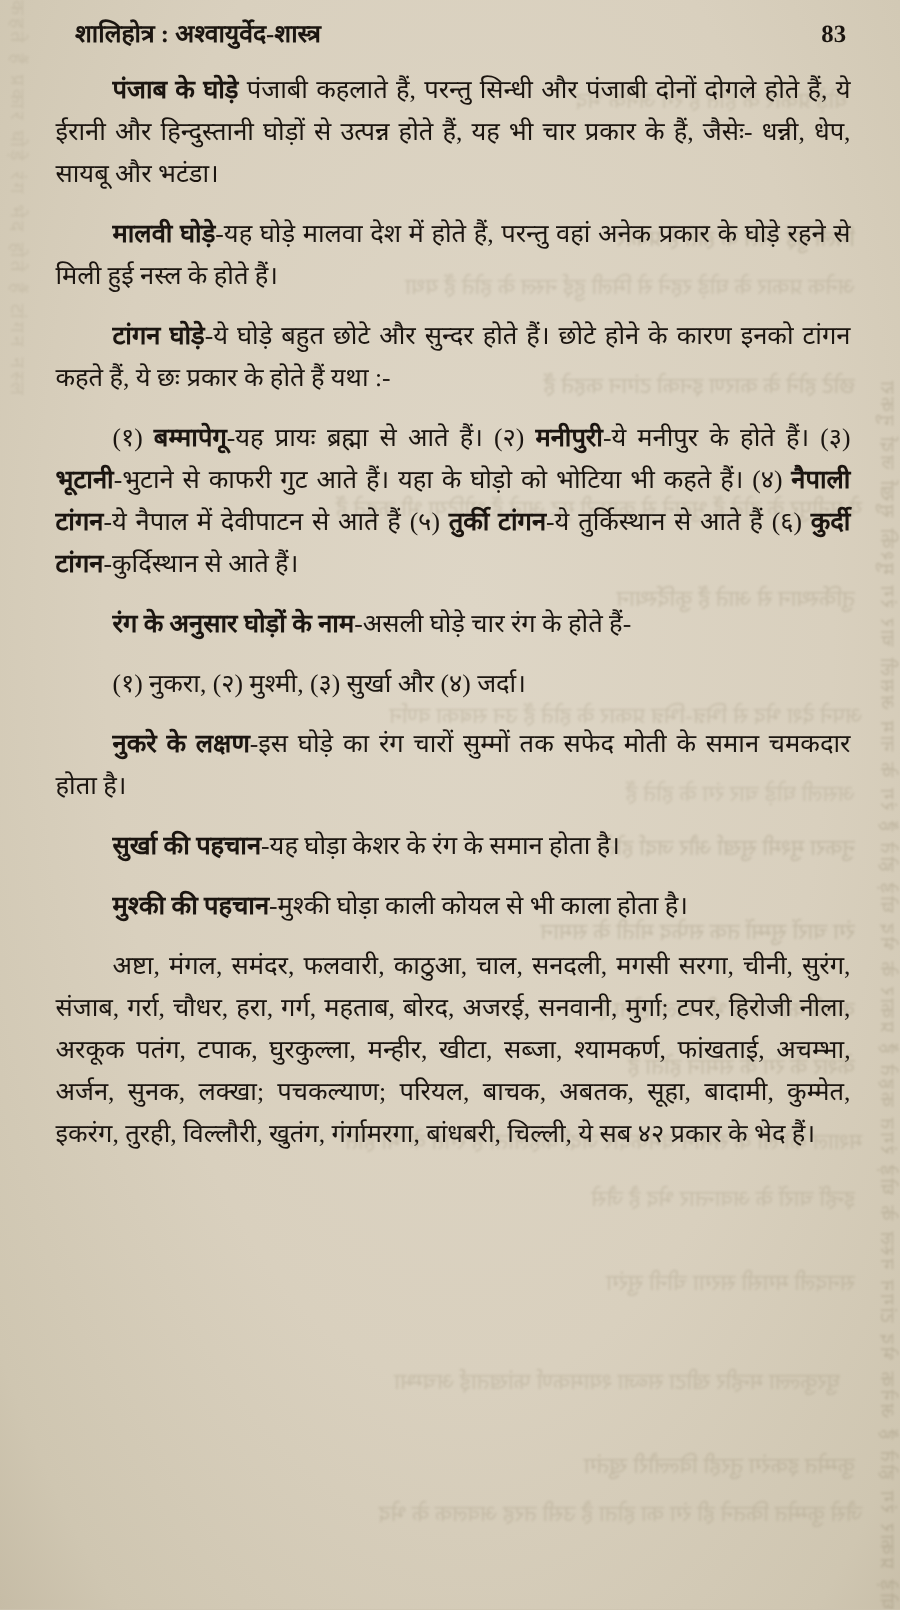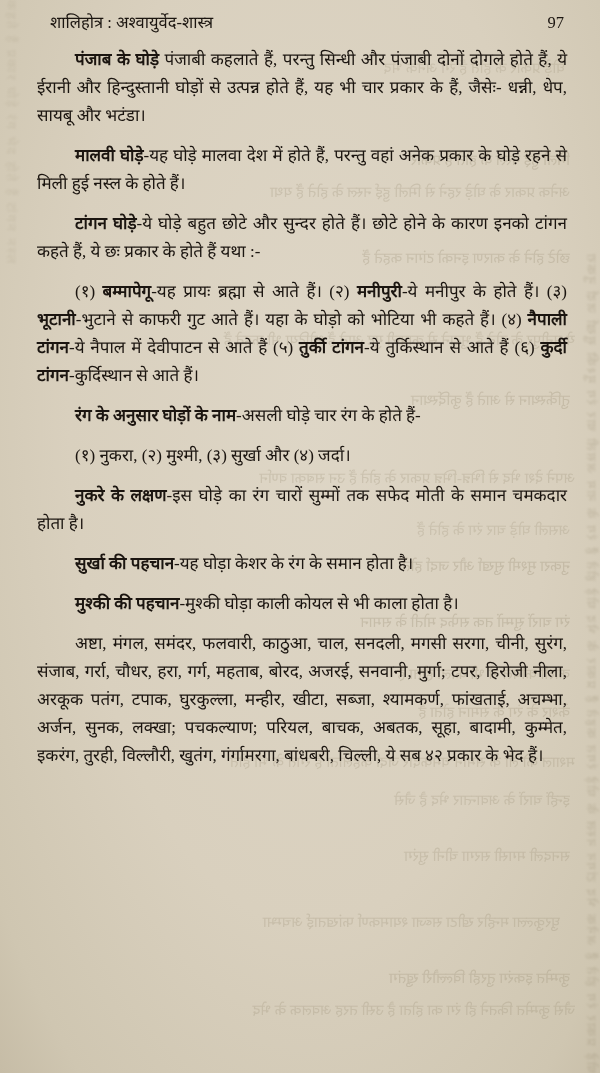--- a/index.html
+++ b/index.html
@@ -30,21 +30,21 @@
     color:#8d8166;filter:blur(0.8px);
     font-size:13px;letter-spacing:2px;
     writing-mode:vertical-rl;white-space:normal;word-break:break-all;
   }
   .edge-strip.right{right:0;width:24px;opacity:.30;transform:scaleY(-1);}
   .edge-strip.left{left:0;width:20px;opacity:.16;}
   
   .header{
     position:absolute;top:10px;left:50px;right:36px;
     display:flex;justify-content:space-between;align-items:baseline;
-    font-size:16.5px;font-weight:400;
+    font-size:16.5px;font-weight:700;
   }
   .page-body{
     position:absolute;top:46px;left:37px;right:33px;
   }
   .para{
     margin:0 0 12px 0;
     font-size:17px;line-height:28px;
     text-align:justify;text-indent:38px;
     color:#1b1510;
   }
@@ -73,21 +73,21 @@
       <div class="bleed-line" style="top: 846px; left: 330px; width: 240px; opacity: 0.22;">सनदली मगसी सरगा चीनी सुरंग</div>
       <div class="bleed-line" style="top: 912px; left: 70px; width: 490px; opacity: 0.22;">घुरकुल्ला मन्हीर खीटा सब्जा श्यामकर्ण फांखताई अचम्भा</div>
       <div class="bleed-line" style="top: 968px; left: 300px; width: 270px; opacity: 0.24;">कुम्मेत इकरंग तुरही विल्लौरी खुतंग</div>
       <div class="bleed-line" style="top: 1000px; left: 45px; width: 530px; opacity: 0.22;">जैसे कुम्मेत कितने ही रंग का होता है उसी तरह अवलक के भेद</div>
     </div>
   <div class="edge-strip right">घोड़े प्रकार रंग होते हैं अनेक भेद टांगन नस्ल के घोड़े रंगत कहते हैं प्रकार के भेद घोड़े होते हैं रंग के नाम असली चार रंग मुश्की सुर्खा जर्दा नुकरा</div>
   <div class="edge-strip left">कहते हैं प्रकार घोड़े रंग भेद होते हैं टांगन नस्ल</div>
 
   <div class="header">
     <span>शालिहोत्र : अश्वायुर्वेद-शास्त्र</span>
-    <span>97</span>
+    <span>83</span>
   </div>
 
   <div class="page-body">
       <p class="para"><span class="bold">पंजाब के घोड़े</span><span class=""> पंजाबी कहलाते हैं, परन्तु सिन्धी और पंजाबी दोनों दोगले होते हैं, ये ईरानी और हिन्दुस्तानी घोड़ों से उत्पन्न होते हैं, यह भी चार प्रकार के हैं, जैसेः- धन्नी, धेप, सायबू और भटंडा।</span></p>
       <p class="para"><span class="bold">मालवी घोड़े</span><span class="">-यह घोड़े मालवा देश में होते हैं, परन्तु वहां अनेक प्रकार के घोड़े रहने से मिली हुई नस्ल के होते हैं।</span></p>
       <p class="para"><span class="bold">टांगन घोड़े</span><span class="">-ये घोड़े बहुत छोटे और सुन्दर होते हैं। छोटे होने के कारण इनको टांगन कहते हैं, ये छः प्रकार के होते हैं यथा :-</span></p>
       <p class="para"><span class="">(१) </span><span class="bold">बम्मापेगू</span><span class="">-यह प्रायः ब्रह्मा से आते हैं। (२) </span><span class="bold">मनीपुरी</span><span class="">-ये मनीपुर के होते हैं। (३) </span><span class="bold">भूटानी</span><span class="">-भुटाने से काफरी गुट आते हैं। यहा के घोड़ो को भोटिया भी कहते हैं। (४) </span><span class="bold">नैपाली टांगन</span><span class="">-ये नैपाल में देवीपाटन से आते हैं (५) </span><span class="bold">तुर्की टांगन</span><span class="">-ये तुर्किस्थान से आते हैं (६) </span><span class="bold">कुर्दी टांगन</span><span class="">-कुर्दिस्थान से आते हैं।</span></p>
       <p class="para"><span class="bold">रंग के अनुसार घोड़ों के नाम</span><span class="">-असली घोड़े चार रंग के होते हैं-</span></p>
       <p class="para"><span class="">(१) नुकरा, (२) मुश्मी, (३) सुर्खा और (४) जर्दा।</span></p>
       <p class="para"><span class="bold">नुकरे के लक्षण</span><span class="">-इस घोड़े का रंग चारों सुम्मों तक सफेद मोती के समान चमकदार होता है।</span></p>

